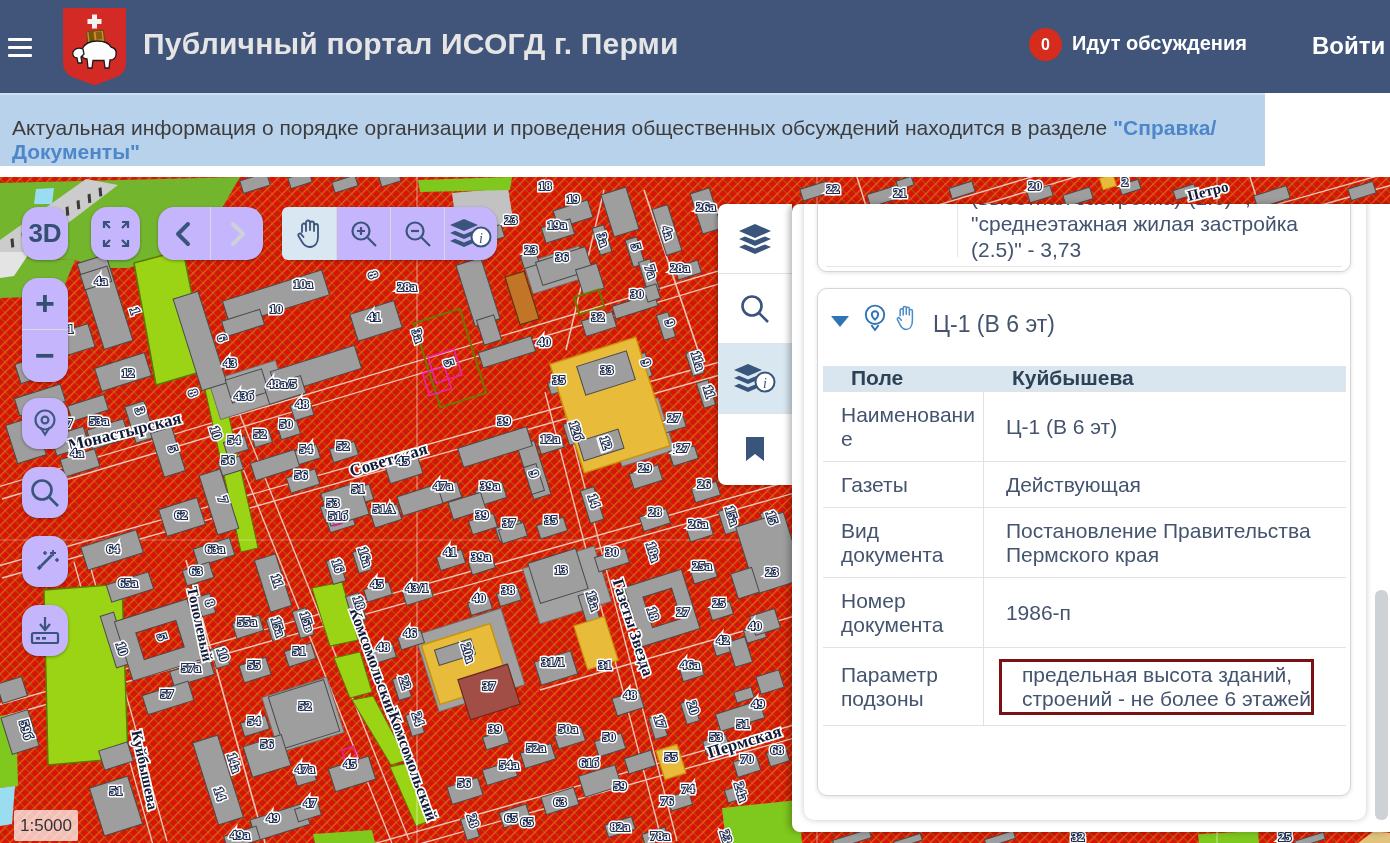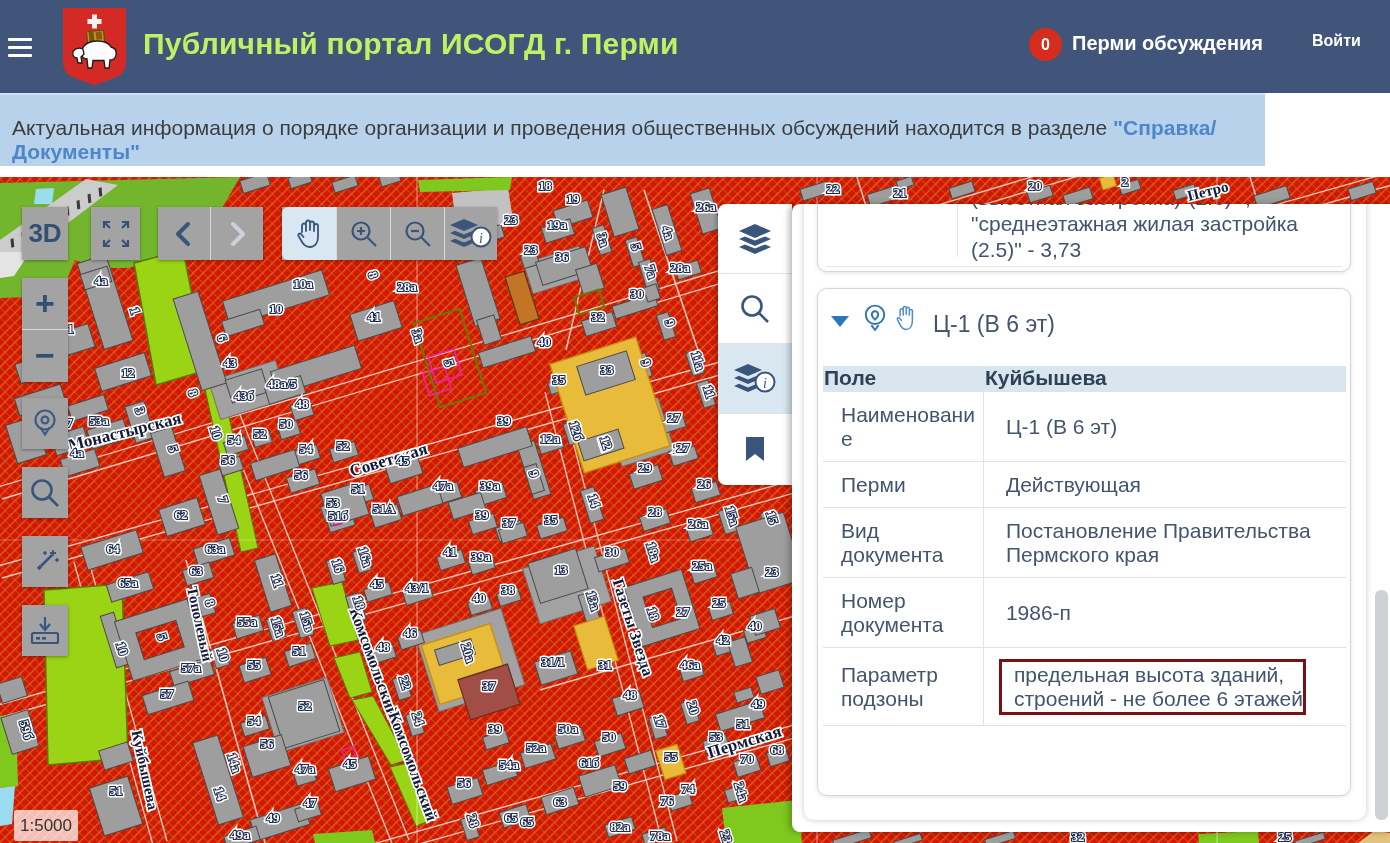--- a/index.html
+++ b/index.html
@@ -1,31 +1,31 @@
 <!DOCTYPE html>
 <html lang="ru"><head><meta charset="utf-8">
 <style>
 *{margin:0;padding:0;box-sizing:border-box}
 html,body{width:1390px;height:843px;overflow:hidden;font-family:"Liberation Sans",sans-serif;background:#fff}
 .hdr{position:absolute;left:0;top:0;width:1390px;height:93px;background:#41547a}
 .burger{position:absolute;left:8px;top:33px;width:24px}
 .burger div{height:3.5px;background:#fff;margin:4.5px 0;border-radius:1px}
 .logo{position:absolute;left:62px;top:8px}
-.title{position:absolute;left:143px;top:27px;font-size:30px;font-weight:bold;color:#bef264;letter-spacing:.2px}
+.title{position:absolute;left:143px;top:27px;font-size:30px;font-weight:bold;color:#e5e5e5;letter-spacing:.2px}
 .badge{position:absolute;left:1029px;top:28px;width:33px;height:33px;border-radius:50%;background:#d62c1e;color:#fff;font-size:16px;font-weight:bold;text-align:center;line-height:33px}
 .disc{position:absolute;left:1072px;top:32px;font-size:20px;font-weight:bold;color:#fff}
-.login{position:absolute;left:1312px;top:32px;font-size:16px;font-weight:bold;color:#fff}
+.login{position:absolute;left:1312px;top:32px;font-size:24px;font-weight:bold;color:#fff}
 .banner{position:absolute;left:0;top:93px;width:1265px;height:73px;background:#b9d2ec;border-top:2px solid #cfe0f2}
 .banner .t{position:absolute;left:12px;top:21px;font-size:21px;color:#3d3d3d}
 .banner b{color:#4d87c9}
 .mapwrap{position:absolute;left:0;top:177px;width:1390px;height:666px}
 .num{font-family:"Liberation Serif",serif;font-weight:bold;fill:#ffffff;stroke:#1c2b4e;stroke-width:2.2px;paint-order:stroke;text-anchor:middle}
 .halo{font-family:"Liberation Serif",serif;font-weight:bold;stroke:#ffffff;stroke-width:5px;paint-order:stroke;text-anchor:middle}
 .sname{font-family:"Liberation Serif",serif;font-weight:bold;fill:#111a38;stroke:#ffffff;stroke-width:3.4px;paint-order:stroke;text-anchor:middle}
-.btn{position:absolute;background:#a3a3a3;border-radius:0;box-shadow:0 1px 3px rgba(0,0,0,.35);color:#37517a}
+.btn{position:absolute;background:#c4b5fd;border-radius:16px;box-shadow:0 1px 3px rgba(0,0,0,.35);color:#37517a}
 .ic{display:block;margin:auto}
 .seg{position:absolute;top:0;height:100%;border-left:1px solid #d9d9d9;display:flex;align-items:center;justify-content:center}
 .scalebox{position:absolute;left:14px;top:633px;width:64px;height:31px;background:rgba(255,255,255,.72);font-size:17px;color:#333;text-align:center;line-height:31px;border-radius:2px}
 .rtb{position:absolute;left:718px;top:27px;width:74px;height:281px;background:#fff;border-radius:8px 0 0 8px;box-shadow:-2px 1px 4px rgba(0,0,0,.25)}
 .rtb .cell{width:74px;height:70px;display:flex;align-items:center;justify-content:center;border-bottom:1px solid #e2e2e2}
 .rtb .cell:last-child{border-bottom:none}
 .rtb .sel{background:#d9e7f1}
 .panel{position:absolute;left:792px;top:27px;width:598px;height:628px;background:#fff;border-radius:8px 0 0 8px;box-shadow:-3px 0 6px rgba(0,0,0,.28);overflow:hidden}
 .wrapcard{position:absolute;left:12px;top:-30px;width:562px;height:646px;border-radius:10px;box-shadow:0 0 6px rgba(0,0,0,.22);background:#fff}
 .card{position:absolute;background:#fff;border:1px solid #d6d6d6;border-radius:10px;box-shadow:0 1px 4px rgba(0,0,0,.12)}
@@ -33,23 +33,23 @@
 .c1 .vline{position:absolute;left:139px;top:0;bottom:14px;width:1px;background:#e5e5e5}
 .c1 .hline{position:absolute;left:8px;right:8px;top:87px;height:1px;background:#e5e5e5}
 .c1 .txt{position:absolute;left:153px;top:6px;font-size:21px;line-height:26px;color:#44546e}
 .c2{left:25px;top:84px;width:534px;height:508px}
 .c2h{position:absolute;left:0;top:0;height:56px;width:100%}
 .tri{position:absolute;left:13px;top:27px;width:0;height:0;border-left:9.5px solid transparent;border-right:9.5px solid transparent;border-top:11px solid #2e75b6}
 .c2title{position:absolute;left:115px;top:22px;font-size:23px;color:#44546e}
 table.attr{position:absolute;left:5px;top:77px;width:523px;border-collapse:collapse;font-size:21px;color:#44546e}
 table.attr td{border-bottom:1px solid #e2e2e2;border-right:1px solid #e2e2e2;vertical-align:middle;padding:10.5px 8px 10.5px 18px;line-height:24px}
 table.attr td:last-child{border-right:none}
-table.attr tr.hd td{background:#d9e6ef;color:#2e4256;font-weight:bold;padding:0 8px 1px 1px}
+table.attr tr.hd td{background:#d9e6ef;color:#2e4256;font-weight:bold;padding:0 8px 1px 28px}
 table.attr td.v{padding-left:22px}
-.mbox{display:inline-block;border:3px solid #7a1114;padding:1px 0 1px 12px;margin-left:-7px}
+.mbox{display:inline-block;border:3px solid #7a1114;padding:1px 0 1px 20px;margin-left:-7px}
 .thumb{position:absolute;right:2px;top:386px;width:13px;height:230px;background:#cdd2d7;border-radius:6px}
 </style></head><body>
 <div class="mapwrap"><svg id="map" width="1390" height="666" viewBox="0 177 1390 666">
 <defs>
 <pattern id="h1" width="7" height="7" patternUnits="userSpaceOnUse" patternTransform="rotate(45)">
 <rect width="7" height="7" fill="none"></rect>
           <rect width="7" height="0.9" fill="#8f6b10"></rect>
         </pattern>
 <pattern id="h2" width="7" height="7" patternUnits="userSpaceOnUse" patternTransform="rotate(-45)">
 <rect width="7" height="7" fill="none"></rect>
@@ -1197,21 +1197,21 @@
       <tbody>
             <tr class="hd">
               <td style="width:142px">Поле</td>
               <td class="v">Куйбышева</td>
             </tr>
       <tr>
               <td>Наименовани<br>е</td>
               <td class="v">Ц-1 (В 6 эт)</td>
             </tr>
       <tr>
-              <td>Перми</td>
+              <td>Газеты</td>
               <td class="v">Действующая</td>
             </tr>
       <tr>
               <td>Вид<br>документа</td>
               <td class="v">Постановление Правительства<br>Пермского края</td>
             </tr>
       <tr>
               <td>Номер<br>документа</td>
               <td class="v">1986-п</td>
             </tr>
@@ -1238,17 +1238,17 @@
   <g transform="rotate(-6 33 28)">
         <rect x="25" y="23" width="17" height="13" rx="1" fill="#c79128" stroke="#6a4a10" stroke-width="1.2"></rect>
         <rect x="27" y="23" width="5" height="10" fill="#7a5210"></rect>
         <rect x="34" y="24" width="6" height="8" fill="#8a5c10"></rect>
       </g>
   <path d="M20 41 C23 35 29 33 35 33 C42 33 47 35 49 39 C53 40 55 43 54 47 C53.5 50 51 52 48 52 L47 60 L43 60 L42 52.5 L31 52.5 L30 60 L26 60 L25 51 C22 51 20 49 20 46 Z" fill="#fdfdfd" stroke="#1a1a1a" stroke-width="1.3"></path>
   <path d="M21 41 C16 39 12 41 11 44 C10 47 12 50 15 50 L16 55 L20 55 L19 49 L22 46 Z" fill="#fdfdfd" stroke="#1a1a1a" stroke-width="1.3"></path>
  </svg>
  <div class="title">Публичный портал ИСОГД г. Перми</div>
  <div class="badge">0</div>
- <div class="disc">Перми обсуждения</div>
+ <div class="disc">Идут обсуждения</div>
  <div class="login">Войти</div>
 </div>
 <div class="banner">
     <div class="t">Актуальная информация о порядке организации и проведения общественных обсуждений находится в разделе <b>"Справка/Документы"</b></div>
   </div>
 </body></html>

